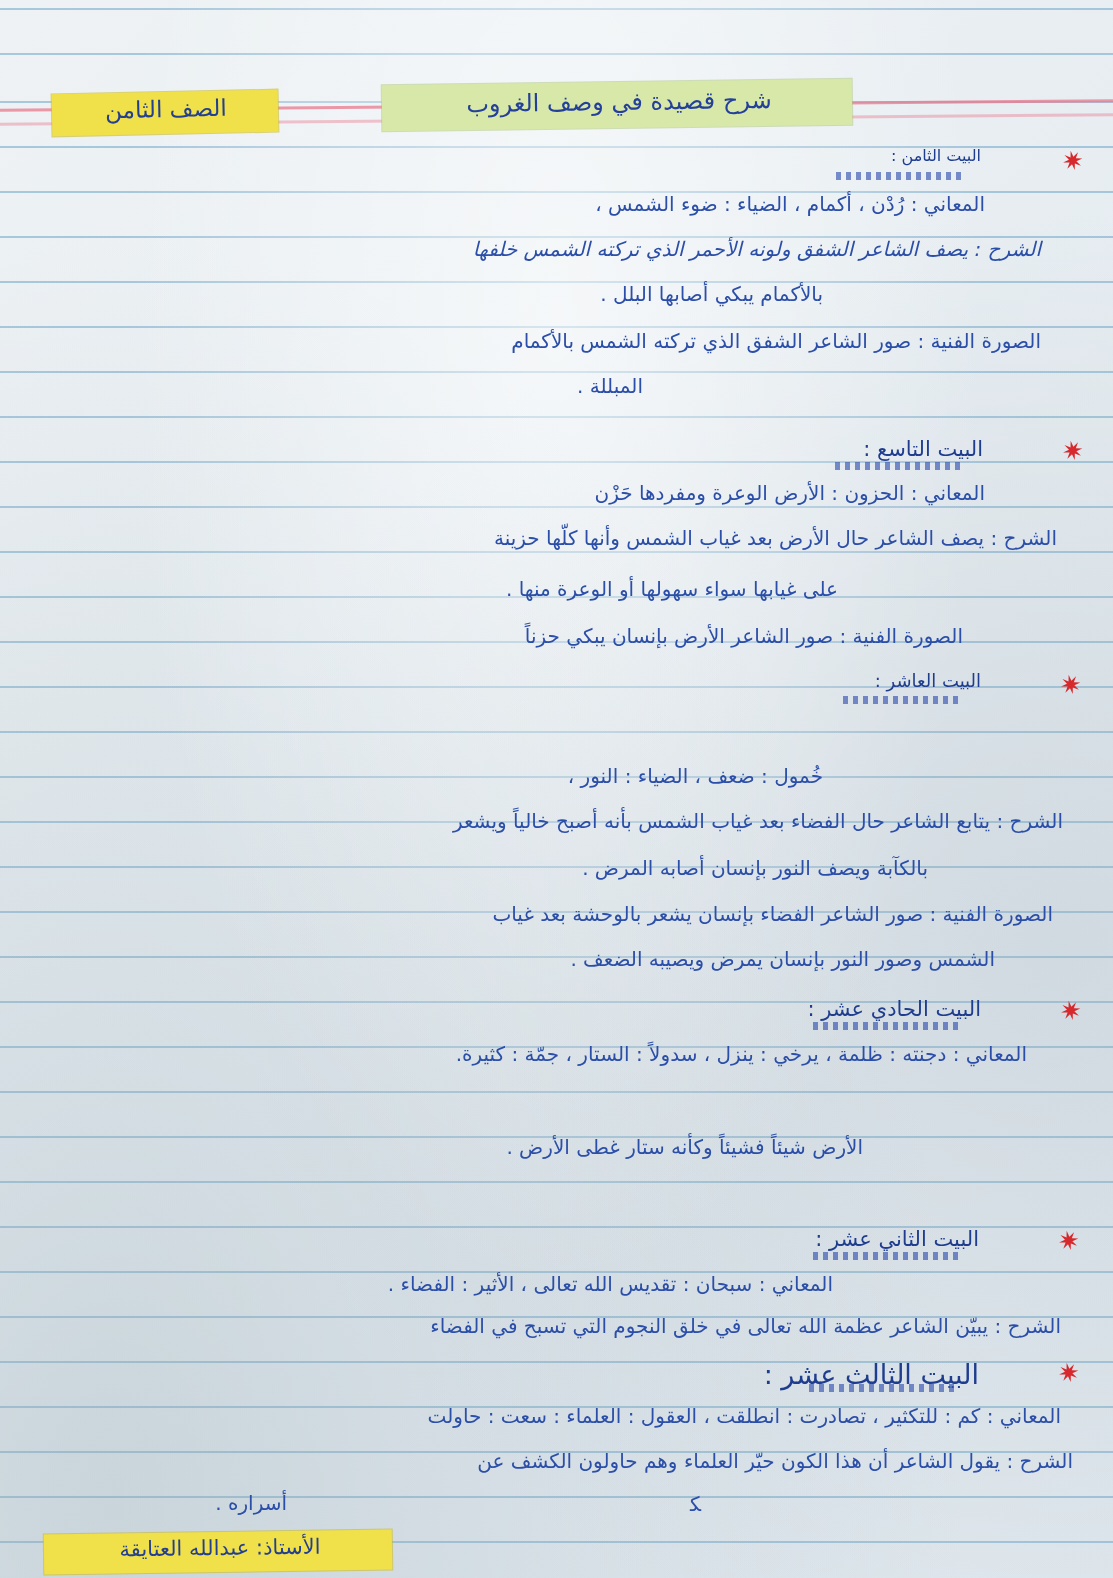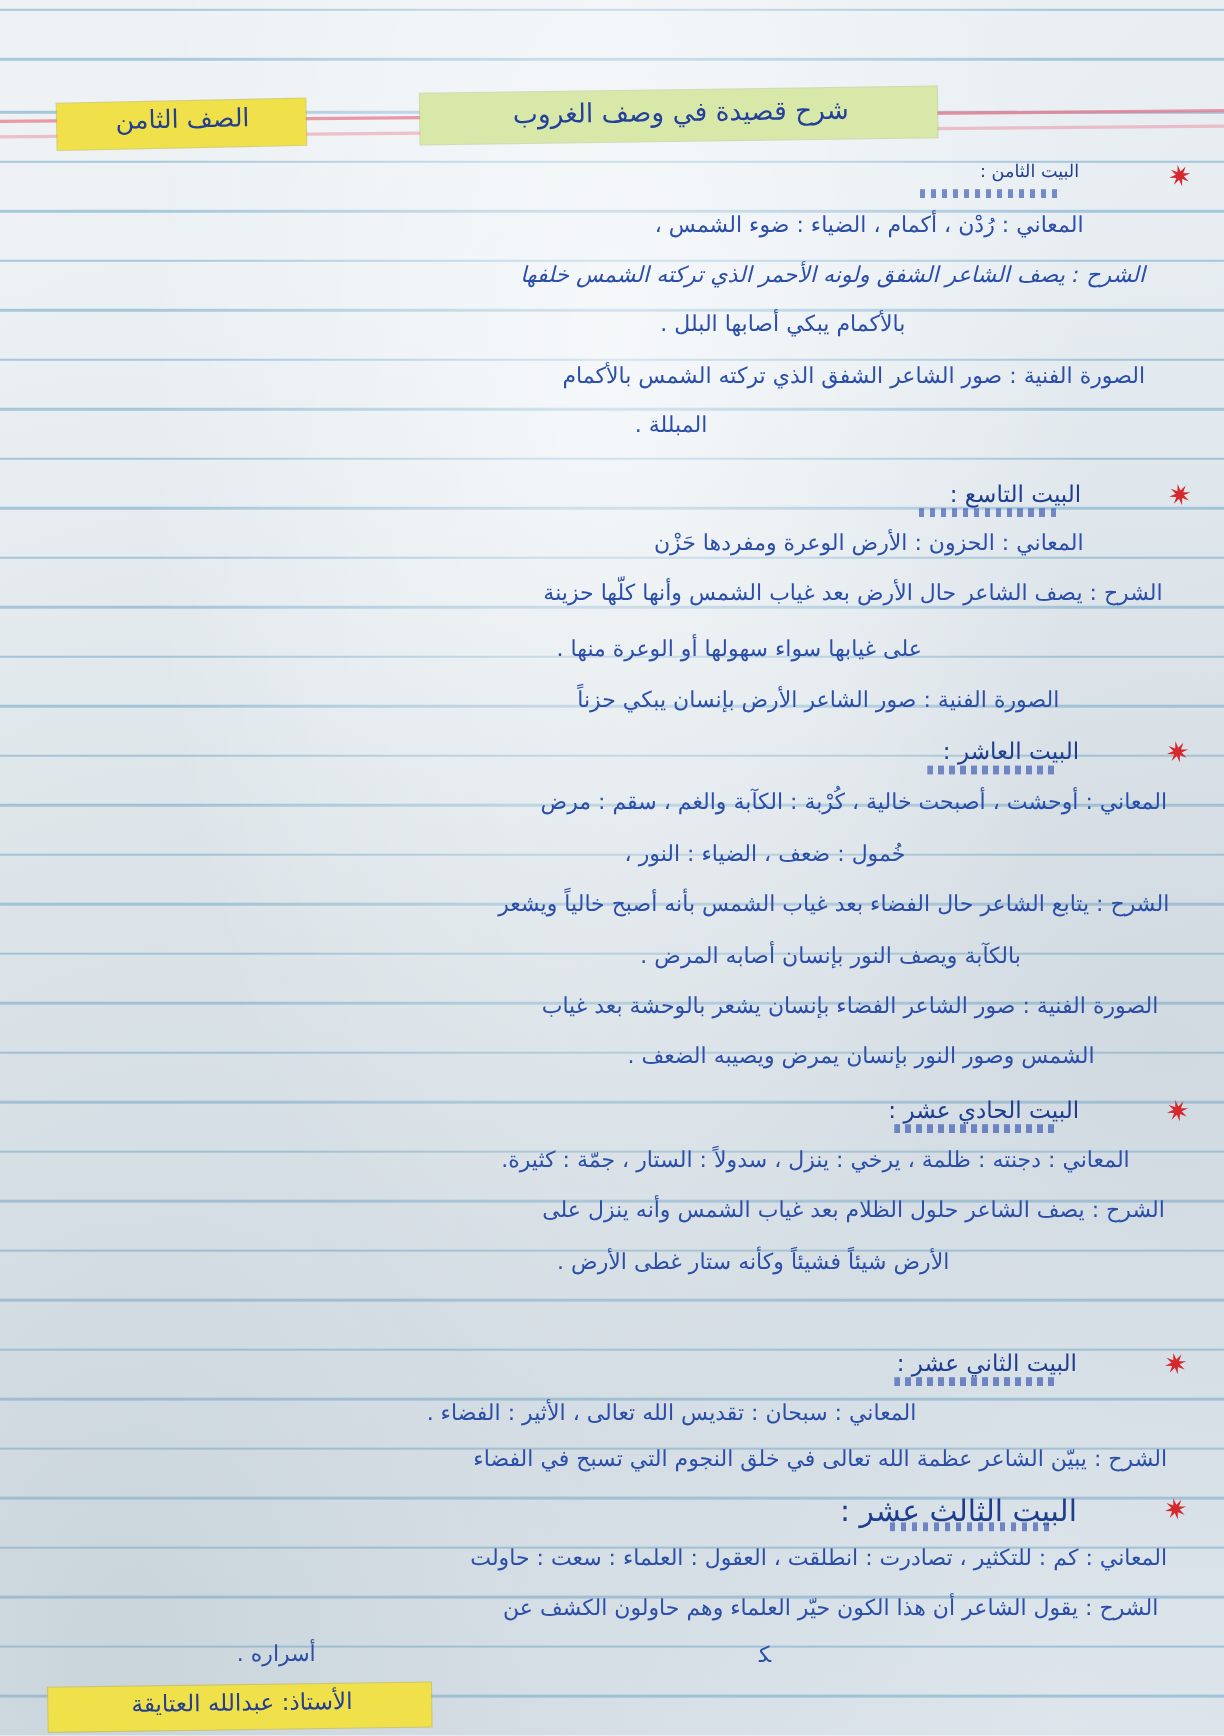--- a/index.html
+++ b/index.html
@@ -154,49 +154,47 @@
   <div class="star" style="left:1062px; top:438px;">✷</div>
   <div class="hw dark" style="right:130px; top:437px; font-size:21px;">البيت التاسع :</div>
   <div class="squiggle" style="right:150px; top:462px; width:128px;"></div>
 
   <div class="hw" style="right:128px; top:482px;">المعاني : الحزون : الأرض الوعرة ومفردها حَزْن</div>
   <div class="hw" style="right:56px; top:527px;">الشرح : يصف الشاعر حال الأرض بعد غياب الشمس وأنها كلّها حزينة</div>
   <div class="hw" style="right:275px; top:578px;">على غيابها سواء سهولها أو الوعرة منها .</div>
   <div class="hw" style="right:150px; top:625px;">الصورة الفنية : صور الشاعر الأرض بإنسان يبكي حزناً</div>
 
   <div class="star" style="left:1060px; top:672px;">✷</div>
-  <div class="hw dark" style="right:132px; top:671px; font-size:21px;">البيت العاشر :</div>
+  <div class="hw dark" style="right:132px; top:671px; font-size:18px;">البيت العاشر :</div>
   <div class="squiggle" style="right:152px; top:696px; width:118px;"></div>
 
-  <div class="hw" style="right:52px; top:717px;">المعاني : أوحشت ، أصبحت خالية ، كُرْبة : الكآبة والغم ، سقم : مرض</div>
   <div class="hw" style="right:290px; top:765px;">خُمول : ضعف ، الضياء : النور ،</div>
   <div class="hw" style="right:50px; top:810px;">الشرح : يتابع الشاعر حال الفضاء بعد غياب الشمس بأنه أصبح خالياً ويشعر</div>
   <div class="hw" style="right:185px; top:857px;">بالكآبة ويصف النور بإنسان أصابه المرض .</div>
   <div class="hw" style="right:60px; top:903px;">الصورة الفنية : صور الشاعر الفضاء بإنسان يشعر بالوحشة بعد غياب</div>
   <div class="hw" style="right:118px; top:948px;">الشمس وصور النور بإنسان يمرض ويصيبه الضعف .</div>
 
   <div class="star" style="left:1060px; top:998px;">✷</div>
   <div class="hw dark" style="right:132px; top:997px; font-size:21px;">البيت الحادي عشر :</div>
   <div class="squiggle" style="right:152px; top:1022px; width:148px;"></div>
 
   <div class="hw" style="right:86px; top:1043px;">المعاني : دجنته : ظلمة ، يرخي : ينزل ، سدولاً : الستار ، جمّة : كثيرة.</div>
-  <div class="hw" style="right:54px; top:1088px;">الشرح : يصف الشاعر حلول الظلام بعد غياب الشمس وأنه ينزل على</div>
   <div class="hw" style="right:250px; top:1136px;">الأرض شيئاً فشيئاً وكأنه ستار غطى الأرض .</div>
 
   <div class="star" style="left:1058px; top:1228px;">✷</div>
   <div class="hw dark" style="right:134px; top:1227px; font-size:21px;">البيت الثاني عشر :</div>
   <div class="squiggle" style="right:154px; top:1252px; width:146px;"></div>
 
   <div class="hw" style="right:280px; top:1273px;">المعاني : سبحان : تقديس الله تعالى ، الأثير : الفضاء .</div>
   <div class="hw" style="right:52px; top:1315px;">الشرح : يبيّن الشاعر عظمة الله تعالى في خلق النجوم التي تسبح في الفضاء</div>
 
   <div class="star" style="left:1058px; top:1360px;">✷</div>
   <div class="hw dark" style="right:134px; top:1359px; font-size:27px;">البيت الثالث عشر :</div>
   <div class="squiggle" style="right:154px; top:1384px; width:150px;"></div>
 
   <div class="hw" style="right:52px; top:1405px;">المعاني : كم : للتكثير ، تصادرت : انطلقت ، العقول : العلماء : سعت : حاولت</div>
-  <div class="hw" style="right:60px; top:1450px;text-align:center;">الشرح : يقول الشاعر أن هذا الكون حيّر العلماء وهم حاولون الكشف عن</div>
+  <div class="hw" style="right:40px; top:1450px;text-align:center;">الشرح : يقول الشاعر أن هذا الكون حيّر العلماء وهم حاولون الكشف عن</div>
   <div class="hw" style="right:826px; top:1492px;">أسراره .</div>
   <div class="scribble" style="left:690px; top:1492px;">ﮑ</div>
 
   <div class="hl-yellow" style="left:44px; top:1532px; width:348px; height:40px; transform:rotate(-0.8deg);"></div>
   <div class="hl-label" style="left:52px; top:1536px; width:336px; text-align:center; font-size:21px; transform:rotate(-0.8deg);">الأستاذ: عبدالله العتايقة</div>
 </div>
 
 </body></html>

